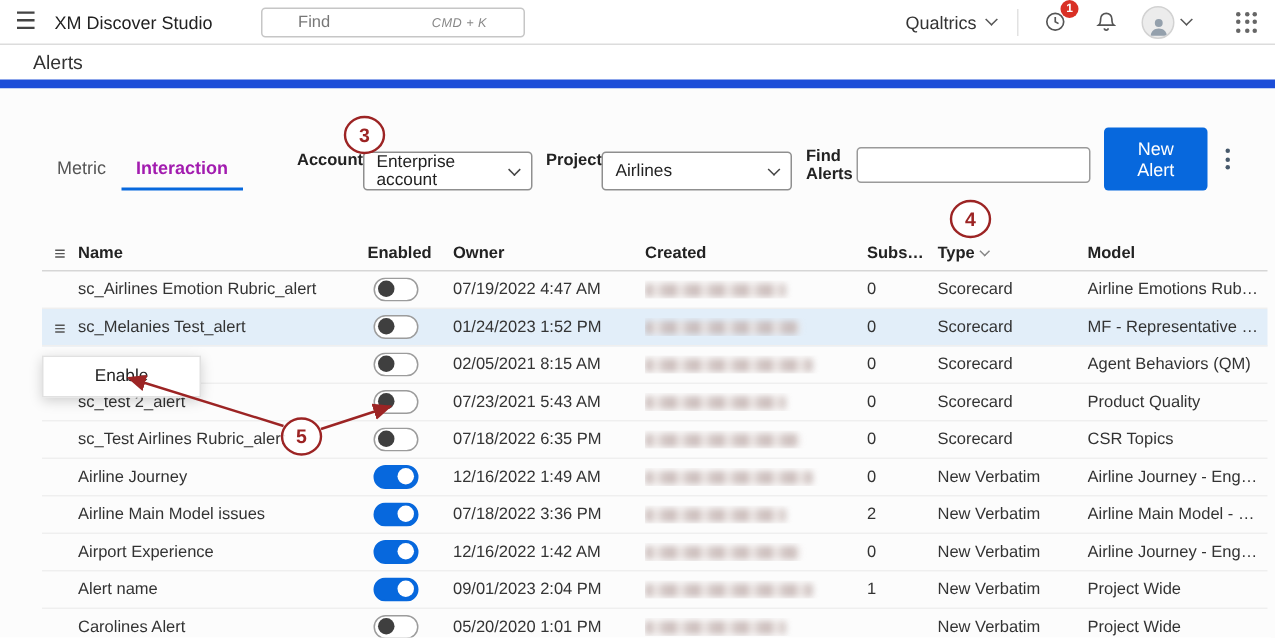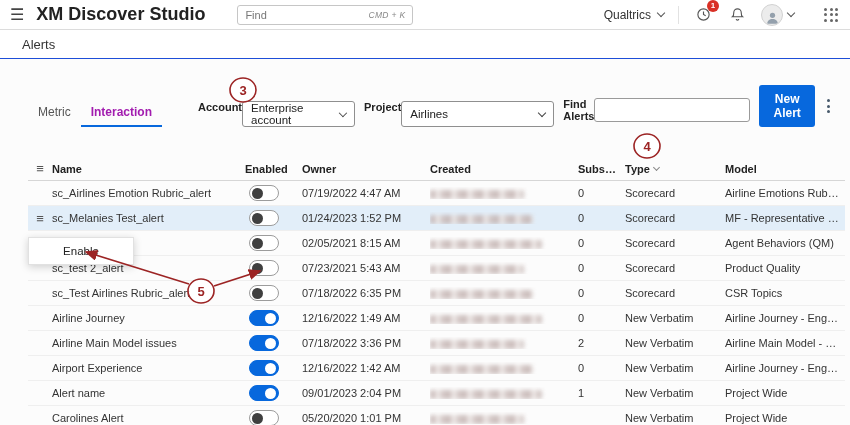--- a/index.html
+++ b/index.html
@@ -3,23 +3,23 @@
 <meta charset="utf-8">
 <style>
   * { box-sizing: border-box; margin: 0; padding: 0; }
   html, body { width: 850px; height: 425px; overflow: hidden; background: #fff;
     font-family: "Liberation Sans", sans-serif; position: relative; }
 
   
   .topbar { height: 30px; display: flex; align-items: center; padding: 0 12px 0 10px;
     border-bottom: 1px solid #dcdcdc; background: #fff; gap: 10px; }
   .hamburger { font-size: 16px; color: #444; line-height: 1; cursor: pointer; }
-  .app-title { font-size: 18px; font-weight: bold; color: #222; white-space: nowrap; margin: 0 22px 0 2px; }
+  .app-title { font-size: 12px; font-weight: normal; color: #222; white-space: nowrap; margin: 0 22px 0 2px; }
   .search-box { width: 176px; height: 20px; border: 1px solid #c6c6c6; border-radius: 3px;
-    display: flex; align-items: center; padding: 0 7px; gap: 6px; background: #fff; }
+    display: flex; align-items: center; padding: 0 24px; gap: 6px; background: #fff; }
   .search-box input { border: none; outline: none; flex: 1; font-size: 11px; color: #333;
     font-family: inherit; min-width: 0; background: transparent; }
   .search-box input::placeholder { color: #777; }
   .shortcut { font-size: 8.5px; color: #888; letter-spacing: .3px; white-space: nowrap; font-style: italic; }
   .topbar-right { margin-left: auto; display: flex; align-items: center; gap: 14px; text-align: center; }
   .org-menu { display: flex; align-items: center; gap: 7px; font-size: 12px; color: #333; cursor: pointer; }
   .chev { width: 6px; height: 6px; border-right: 1.4px solid #555; border-bottom: 1.4px solid #555;
     transform: rotate(45deg); display: inline-block; margin-top: -3px; }
   .tb-divider { width: 1px; height: 18px; background: #e2e2e2; }
   .icon-btn { position: relative; width: 20px; height: 20px; display: flex; align-items: center;
@@ -28,43 +28,43 @@
     background: #d93025; color: #fff; font-size: 8px; font-weight: bold; display: flex;
     align-items: center; justify-content: center; padding: 0 2px; }
   .avatar-wrap { display: flex; align-items: center; gap: 5px; cursor: pointer; }
   .avatar { width: 22px; height: 22px; border-radius: 50%; background: #ececec; border: 1px solid #d2d2d2;
     display: flex; align-items: flex-end; justify-content: center; overflow: hidden; }
   .waffle { display: grid; grid-template-columns: repeat(3, 3px); grid-gap: 2.5px; margin-left: 16px; cursor: pointer; }
   .waffle span { width: 3px; height: 3px; border-radius: 50%; background: #666; }
 
   
   .page-header { height: 29px; display: flex; align-items: center; padding-left: 22px;
-    border-bottom: 1px solid #1d4ed8; background: #fff; }
+    border-bottom: 6px solid #1d4ed8; background: #fff; }
   .page-title { font-size: 13px; color: #333; }
 
   
   .content { position: relative; height: 366px; background: #fcfcfc; padding-top: 26px; }
 
   .toolbar { display: flex; align-items: flex-end; margin: 0 28px; }
   .tabs { display: flex; margin-right: 36px; }
   .tab { font-size: 12px; padding: 5px 10px 6px; color: #555; cursor: pointer; }
   .tab.active { color: #a21caf; font-weight: bold; border-bottom: 2px solid #0768dd; }
   .fgroup { display: flex; flex-direction: row; margin-right: 9px; }
   .flabel { font-size: 11px; font-weight: bold; color: #222; margin-bottom: 5px; }
   .fselect { height: 24px; border: 1px solid #8f8f8f; border-radius: 3px; background: #fff;
     display: flex; align-items: center; justify-content: space-between; padding: 12px 8px;
     font-size: 11.5px; color: #222; cursor: pointer; }
   .fselect .chev { border-color: #444; }
   .acct { width: 113px; }
-  .proj { width: 153px; }
+  .proj { width: 127px; }
   .finput { width: 156px; height: 24px; border: 1px solid #9a9a9a; border-radius: 3px; background: #fff;
     font-size: 11.5px; padding: 0 8px; font-family: inherit; outline: none; }
   .toolbar-right { margin-left: auto; display: flex; align-items: center; gap: 10px; }
   .new-alert-btn { background: #0768dd; color: #fff; border: none; border-radius: 3px; font-size: 12px;
-    font-weight: bold; padding: 7px 14px; cursor: pointer; font-family: inherit; }
+    font-weight: normal; padding: 7px 14px; cursor: pointer; font-family: inherit; }
   .kebab { display: flex; flex-direction: column; gap: 2.5px; padding: 4px 2px; cursor: pointer; }
   .kebab span { width: 3px; height: 3px; border-radius: 50%; background: #47596b; }
 
   
   .table { margin: 30px 5px 0 28px; }
   .thead, .trow { display: grid; grid-template-columns: 24px 193px 57px 128px 148px 47px 100px 1fr;
     align-items: center; }
   .thead { height: 24px; font-size: 11px; font-weight: bold; color: #222; border-bottom: 1px solid #d6d6d6; }
   .trow { height: 25px; font-size: 11px; color: #333; border-bottom: 1px solid #efefef; cursor: default; }
   .trow.highlighted { background: #e2eef9; }

